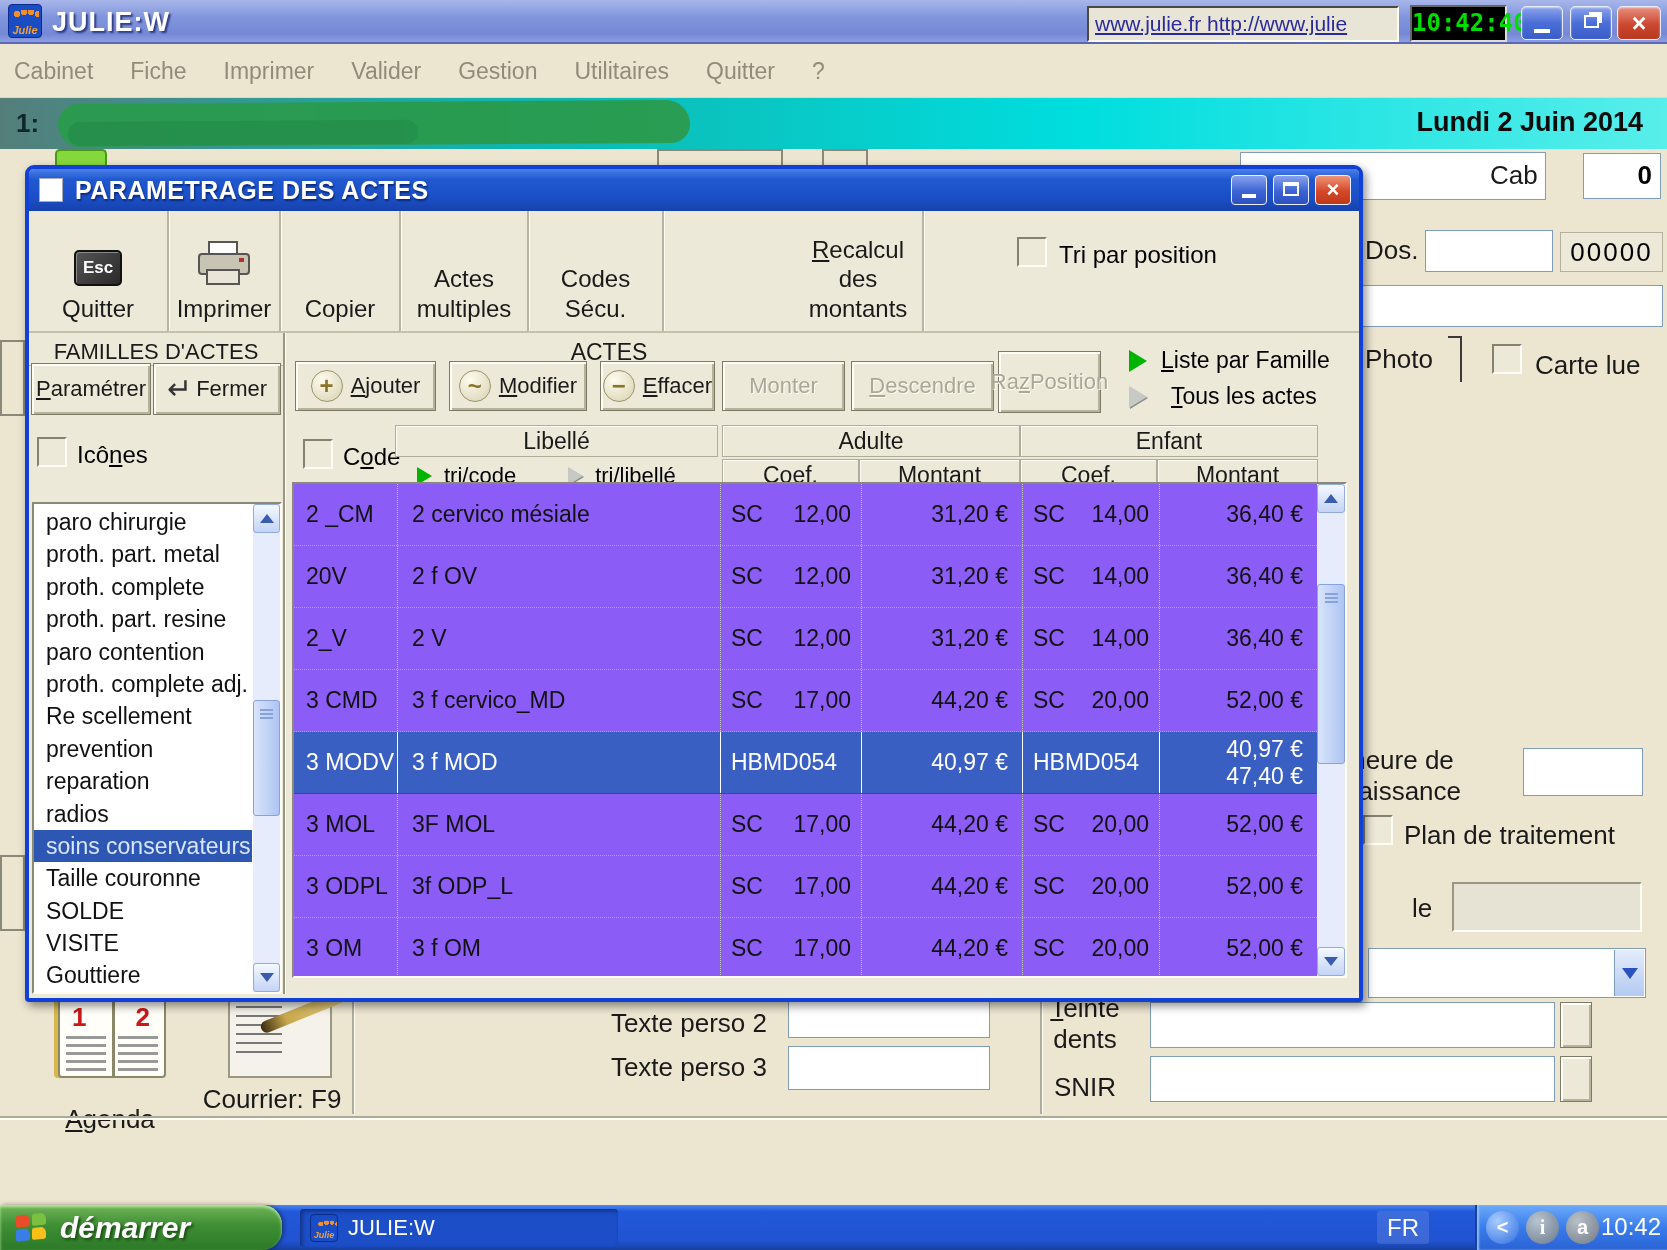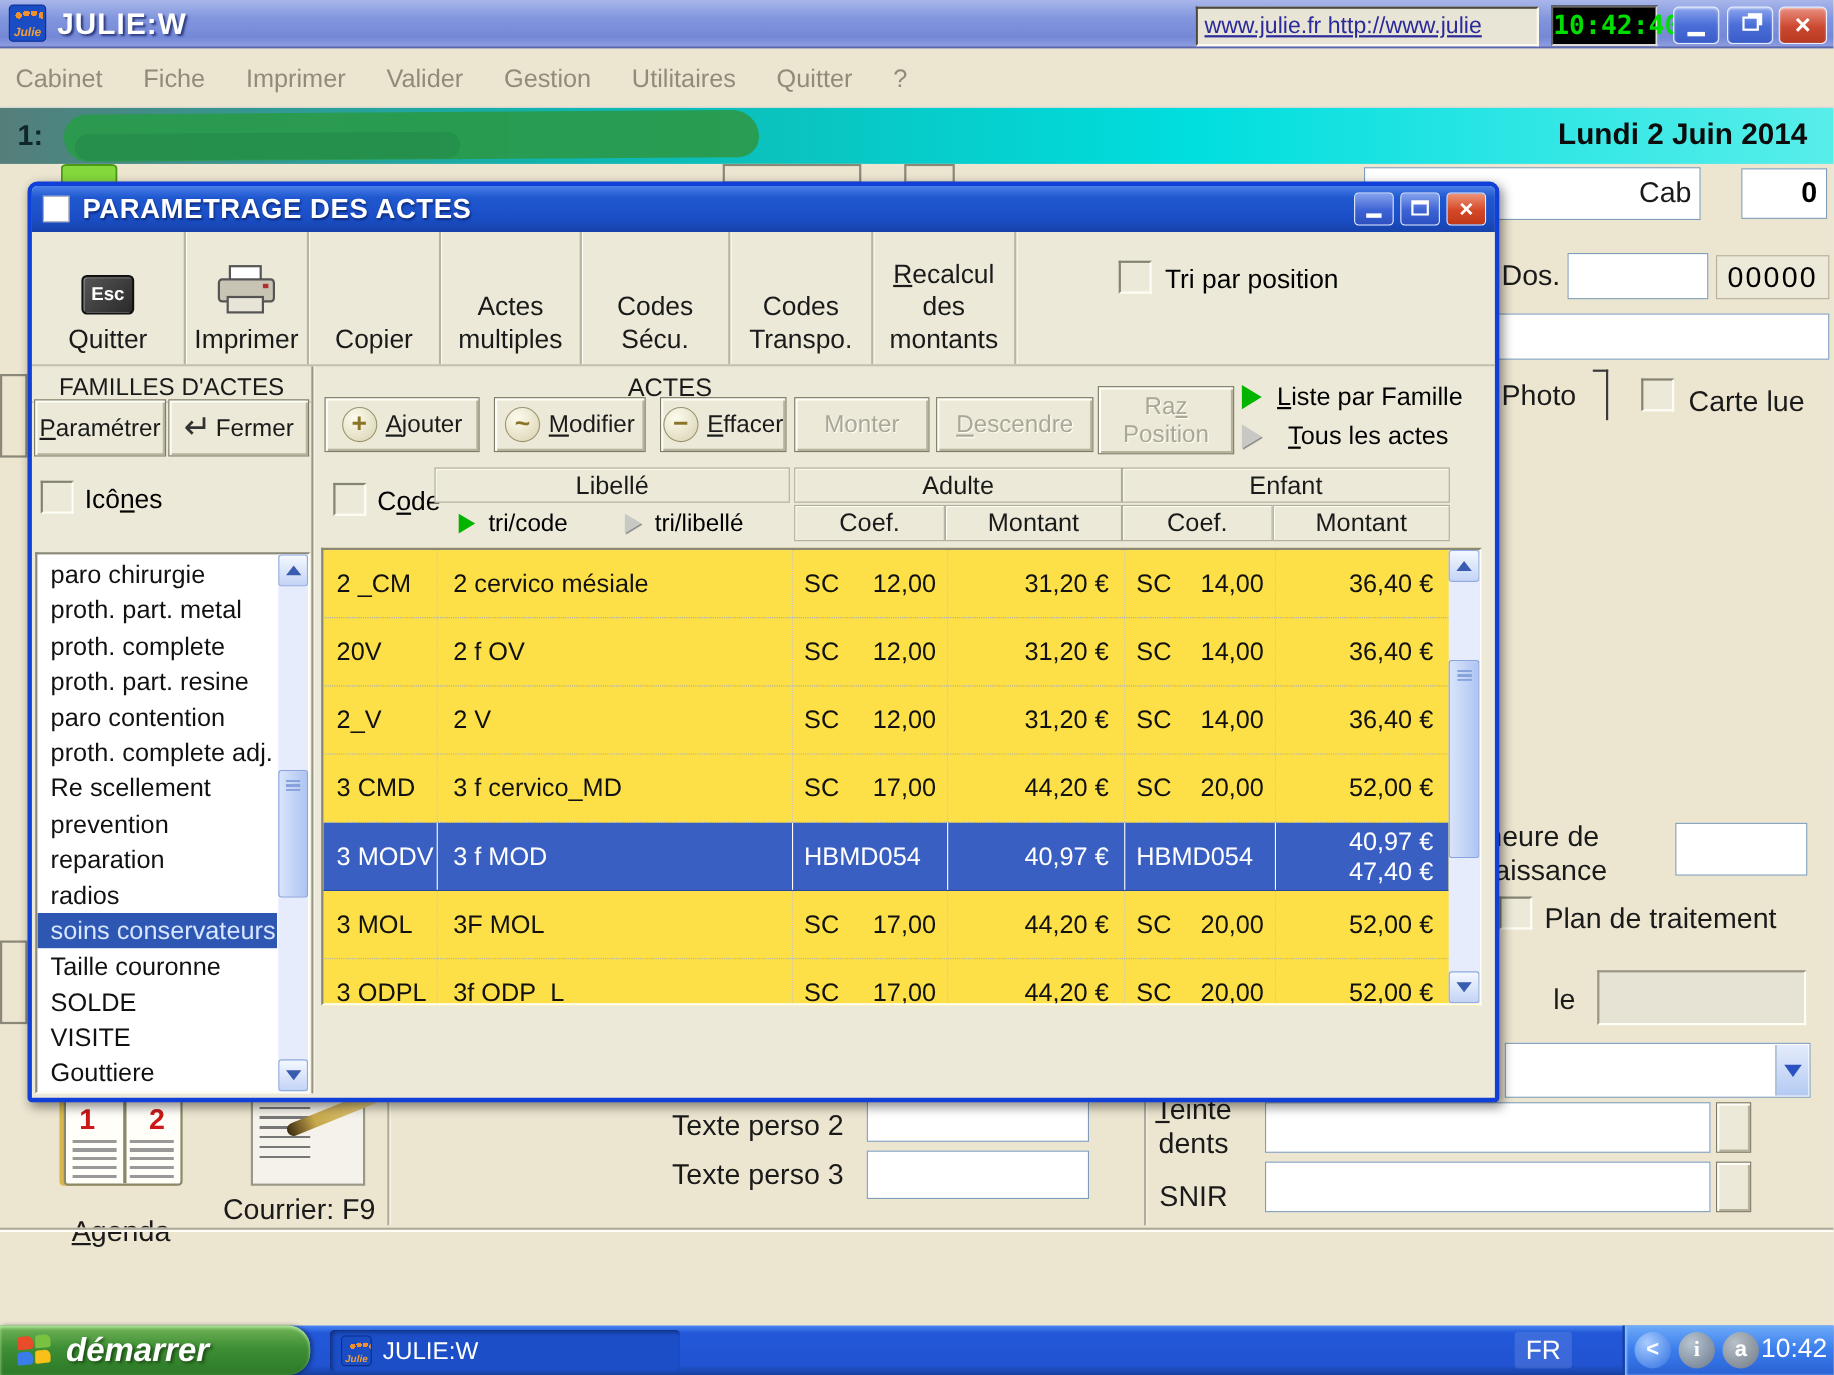--- a/index.html
+++ b/index.html
@@ -177,21 +177,21 @@
   .fermer-arrow { font-size:30px; color:#333; line-height:20px; }
   .rico { width:32px; height:32px; border-radius:50%; margin-right:8px;
     background:radial-gradient(circle at 35% 30%,#fdfbee,#d8d2b0); border:1px solid #9a946e;
     color:#8a7428; font-size:24px; font-weight:bold; display:flex; align-items:center; justify-content:center;
     line-height:1; }
   #btn-ajouter { position:absolute; left:266px; top:150px; width:141px; height:50px; }
   #btn-modifier { position:absolute; left:420px; top:150px; width:138px; height:50px; }
   #btn-effacer { position:absolute; left:571px; top:150px; width:115px; height:50px; }
   #btn-monter { position:absolute; left:693px; top:150px; width:123px; height:50px; }
   #btn-descendre { position:absolute; left:822px; top:150px; width:143px; height:50px; }
-  #btn-raz { position:absolute; left:969px; top:140px; width:124px; height:62px; flex-direction:column; line-height:1.2; }
+  #btn-raz { position:absolute; left:969px; top:140px; width:103px; height:62px; line-height:1.2; }
   #liste-famille { position:absolute; left:1100px; top:136px; display:flex; align-items:center; gap:14px; font-size:23px; }
   #tous-actes { position:absolute; left:1100px; top:172px; display:flex; align-items:center; gap:24px; font-size:23px; }
 
   
   #icones-chk { left:8px; top:226px; }
   #icones-label { left:48px; top:230px; font-size:24px; }
   .hdr-box { position:absolute; background:#ece9d8; border:1px solid #b0ac9a;
     box-shadow:inset 1px 1px 0 #fffef6; text-align:center; font-size:23px; color:#1a1a1a; }
   #code-chk { left:274px; top:228px; }
   #code-label { left:314px; top:232px; font-size:24px; }
@@ -217,21 +217,21 @@
     display:flex; align-items:center; justify-content:center; }
   .sb-up { top:0; } .sb-down { bottom:0; }
   .tri-up-s { width:0;height:0;border-left:7px solid transparent;border-right:7px solid transparent;border-bottom:9px solid #3a5cb0; }
   .tri-down-s { width:0;height:0;border-left:7px solid transparent;border-right:7px solid transparent;border-top:9px solid #3a5cb0; }
   .sb-thumb { position:absolute; left:0; width:27px; border-radius:3px;
     background:linear-gradient(90deg,#d8e4fa,#aec4f2); border:1px solid #88a2dc; }
   .sb-thumb::after { content:""; display:block; margin:8px auto 0; width:13px; height:10px;
     background:repeating-linear-gradient(180deg,#88a2dc 0 2px,transparent 2px 4px); }
 
   
-  #actes-table { position:absolute; left:263px; top:287px; width:1055px; height:416px; background:#fde047;
+  #actes-table { position:absolute; left:263px; top:271px; width:1055px; height:496px; background:#8b5cf6;
     border:2px solid; border-color:#8a8876 #fdfdf6 #fdfdf6 #8a8876; overflow:hidden; }
   #actes-body { position:absolute; left:0; top:0; width:1023px; bottom:0; overflow:hidden; }
   .trow { display:grid; grid-template-columns:103px 323px 141px 161px 137px 1fr; height:62px;
     border-bottom:1px dotted #ababab; font-size:23px; color:#111; }
   .tcell { display:flex; align-items:center; border-left:1px dotted #c6c6c6; overflow:hidden; }
   .tcell:first-child { border-left:none; }
   .c-code { padding-left:12px; } .c-label { padding-left:14px; }
   .c-pair { justify-content:space-between; padding:0 10px 0 10px; }
   .c-amt { justify-content:flex-end; padding-right:14px; text-align:right; }
   .c-amt2 { flex-direction:column; align-items:flex-end; justify-content:center; line-height:1.15; }
@@ -403,24 +403,20 @@
       <div class="tcellbar" style="left:252px;width:120px;">
         <span>Copier</span>
       </div>
       <div class="tcellbar" style="left:372px;width:128px;">
         <span>Actes</span>
         <span>multiples</span>
       </div>
       <div class="tcellbar" style="left:500px;width:135px;">
         <span>Codes Sécu.</span>
       </div>
-      <div class="tcellbar" style="left:635px;width:130px;">
-        <span>Codes</span>
-        <span>Transpo.</span>
-      </div>
       <div class="tcellbar" style="left:765px;width:130px;">
         <span><u>R</u>ecalcul</span>
         <span>des</span>
         <span>montants</span>
       </div>
       <div class="abs chk" id="tri-pos-chk"></div>
       <div class="abs" id="tri-pos-label">Tri par position</div>
     </div>
 
     <div id="fam-header">FAMILLES D'ACTES</div>

